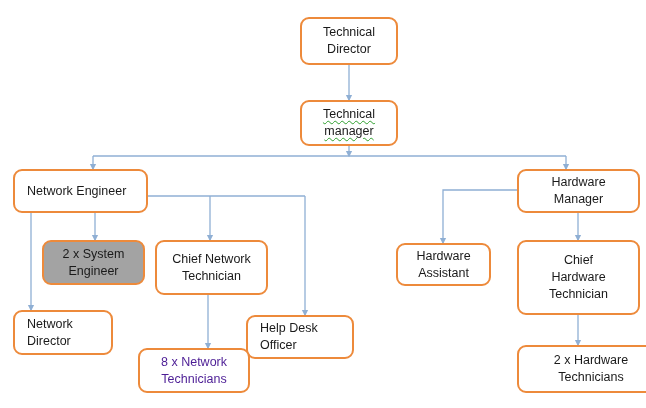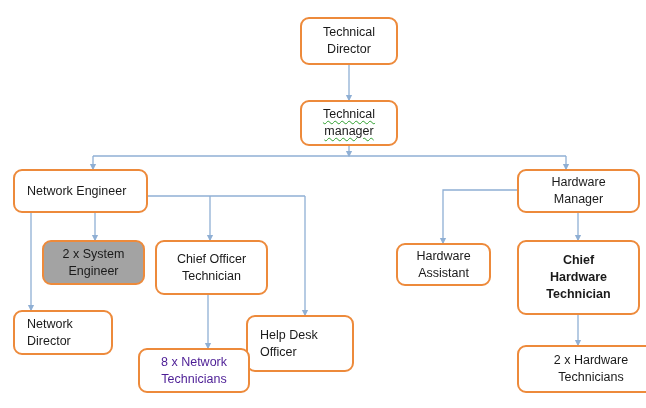--- a/index.html
+++ b/index.html
@@ -100,37 +100,37 @@
       </div>
       <div class="node" style="left: 517px; top: 169px; width: 123px; height: 44px; border-color: rgb(237, 138, 59); background: rgb(255, 255, 255); color: rgb(26, 26, 26);">
         <span class="label">Hardware
 Manager</span>
       </div>
       <div class="node" style="left: 42px; top: 240px; width: 103px; height: 45px; border-color: rgb(237, 138, 59); background: #a3a3a3; color: rgb(26, 26, 26);">
         <span class="label">2 x System
 Engineer</span>
       </div>
       <div class="node" style="left: 155px; top: 240px; width: 113px; height: 55px; border-color: rgb(237, 138, 59); background: rgb(255, 255, 255); color: rgb(26, 26, 26);">
-        <span class="label">Chief Officer
+        <span class="label">Chief Network
 Technician</span>
       </div>
       <div class="node" style="left: 396px; top: 243px; width: 95px; height: 43px; border-color: rgb(237, 138, 59); background: rgb(255, 255, 255); color: rgb(26, 26, 26);">
         <span class="label">Hardware
 Assistant</span>
       </div>
-      <div class="node" style="left: 517px; top: 240px; width: 123px; height: 75px; border-color: rgb(237, 138, 59); background: rgb(255, 255, 255); color: rgb(26, 26, 26); font-weight: bold;">
+      <div class="node" style="left: 517px; top: 240px; width: 123px; height: 75px; border-color: rgb(237, 138, 59); background: rgb(255, 255, 255); color: rgb(26, 26, 26);">
         <span class="label">Chief
 Hardware
 Technician</span>
       </div>
       <div class="node align-left" style="left: 13px; top: 310px; width: 100px; height: 45px; border-color: rgb(237, 138, 59); background: rgb(255, 255, 255); color: rgb(26, 26, 26);">
         <span class="label">Network
 Director</span>
       </div>
-      <div class="node align-left" style="left: 246px; top: 315px; width: 108px; height: 57px; border-color: rgb(237, 138, 59); background: rgb(255, 255, 255); color: rgb(26, 26, 26);">
+      <div class="node align-left" style="left: 246px; top: 315px; width: 108px; height: 44px; border-color: rgb(237, 138, 59); background: rgb(255, 255, 255); color: rgb(26, 26, 26);">
         <span class="label">Help Desk
 Officer</span>
       </div>
       <div class="node" style="left: 138px; top: 348px; width: 112px; height: 45px; border-color: rgb(237, 138, 59); background: rgb(255, 255, 255); color: #4c1d95;">
         <span class="label">8 x Network
 Technicians</span>
       </div>
       <div class="node" style="left: 517px; top: 345px; width: 148px; height: 48px; border-color: rgb(237, 138, 59); background: rgb(255, 255, 255); color: rgb(26, 26, 26);">
         <span class="label">2 x Hardware
 Technicians</span>

